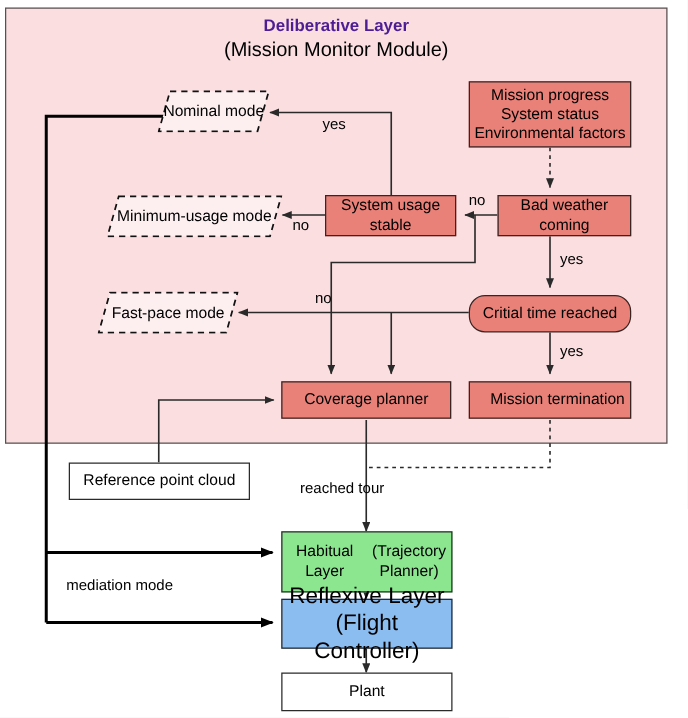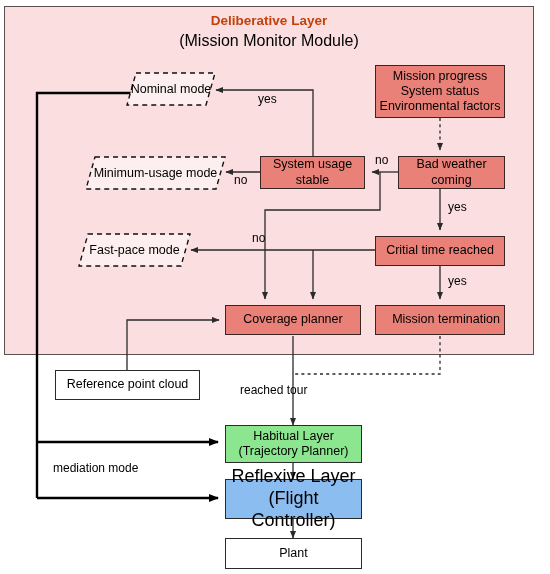--- a/index.html
+++ b/index.html
@@ -6,21 +6,21 @@
   body{width:550px;height:574px;position:relative;overflow:hidden;
        font-family:"Liberation Sans","DejaVu Sans",sans-serif;}
   #stage{position:absolute;left:0;top:0;width:550px;height:574px;}
   svg#wires{position:absolute;left:0;top:0;width:550px;height:574px;}
 
   .node{position:absolute;box-sizing:border-box;display:flex;align-items:center;
         justify-content:center;text-align:center;line-height:1.22;}
   .node span{display:block;width:100%;}
 
   .layerbox{background:#fbdfe0;border:1.6px solid #5a5050;}
-  .layer-title{position:absolute;text-align:center;font-weight:bold;font-size:13.5px;color:#c2410c;}
+  .layer-title{position:absolute;text-align:center;font-weight:bold;font-size:13.5px;color:#4c1d95;}
   .layer-sub{position:absolute;text-align:center;font-size:16px;color:#000;}
 
   .redbox{background:#ea8178;border:1.6px solid #3a2525;font-size:12.5px;color:#000;}
   .greenbox{background:#8ce690;border:1.6px solid #2a2a2a;font-size:12.5px;color:#000;}
   .bluebox{background:#8cbdf0;border:1.6px solid #2a2a2a;font-size:18px;color:#000;}
   .whitebox{background:#ffffff;border:1.4px solid #2a2a2a;font-size:12.5px;color:#000;text-align:center;}
 
   .para{position:absolute;}
   .para .pshape{position:absolute;left:0;top:0;width:100%;height:100%;}
   .para .ptext{position:absolute;left:0;top:0;width:100%;height:100%;
@@ -108,21 +108,21 @@
   <div class="node redbox" style="left:398px;top:156px;width:107px;height:33px;flex-direction:column;">
     <span>Bad weather</span>
     <span>coming</span>
   </div>
 
   <div class="node redbox" style="left:260px;top:156px;width:105px;height:33px;flex-direction:column;">
     <span>System usage</span>
     <span>stable</span>
   </div>
 
-  <div class="node redbox" style="left:375px;top:236px;width:130px;height:30px;">
+  <div class="node redbox" style="left:375px;top:236px;width:130px;height:30px;border-radius:13px;">
     <span>Critial time reached</span>
   </div>
 
   <div class="node redbox" style="left:375px;top:305px;width:130px;height:30px;padding-left:12px;">
     <span>Mission termination</span>
   </div>
 
   <div class="node redbox" style="left:225px;top:305px;width:136px;height:30px;">
     <span>Coverage planner</span>
   </div>
@@ -145,21 +145,21 @@
     <svg class="pshape" viewBox="0 0 113 34" preserveAspectRatio="none">
       <polygon points="10,1 112,1 103,33 1,33" fill="#fdeff0" stroke="#111" stroke-width="1.4" stroke-dasharray="5,4"></polygon>
     </svg>
     <div class="ptext">Fast-pace mode</div>
   </div>
 
   <div class="node whitebox" style="left:55px;top:370px;width:145px;height:30px;">
     <span>Reference point cloud</span>
   </div>
 
-  <div class="node greenbox" style="left:225px;top:425px;width:137px;height:38px;flex-direction:column;">
+  <div class="node greenbox" style="left:225px;top:425px;width:137px;height:49px;flex-direction:row;">
     <span>Habitual Layer</span>
     <span>(Trajectory Planner)</span>
   </div>
 
   <div class="node bluebox" style="left:225px;top:479px;width:137px;height:40px;flex-direction:column;">
     <span>Reflexive Layer</span>
     <span>(Flight Controller)</span>
   </div>
 
   <div class="node whitebox" style="left:225px;top:538px;width:137px;height:31px;">

